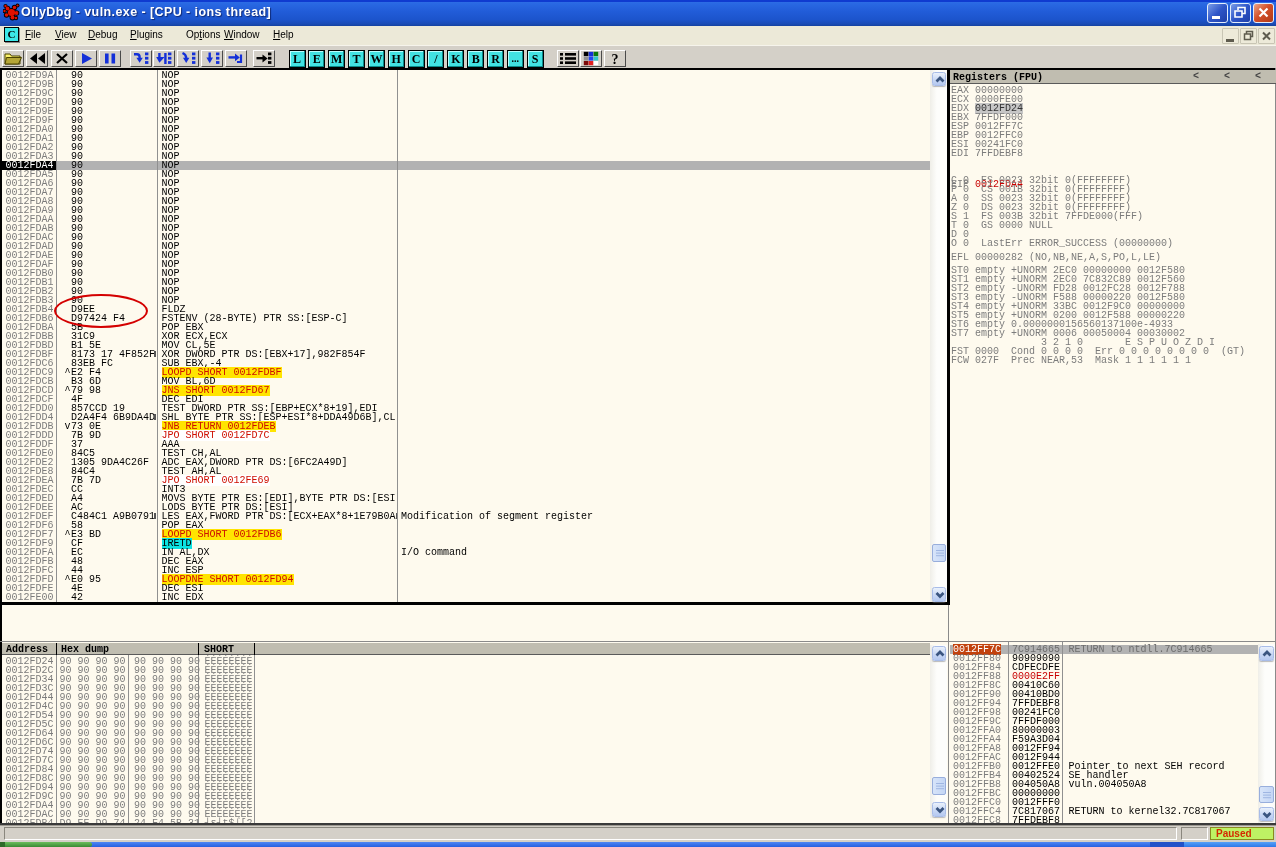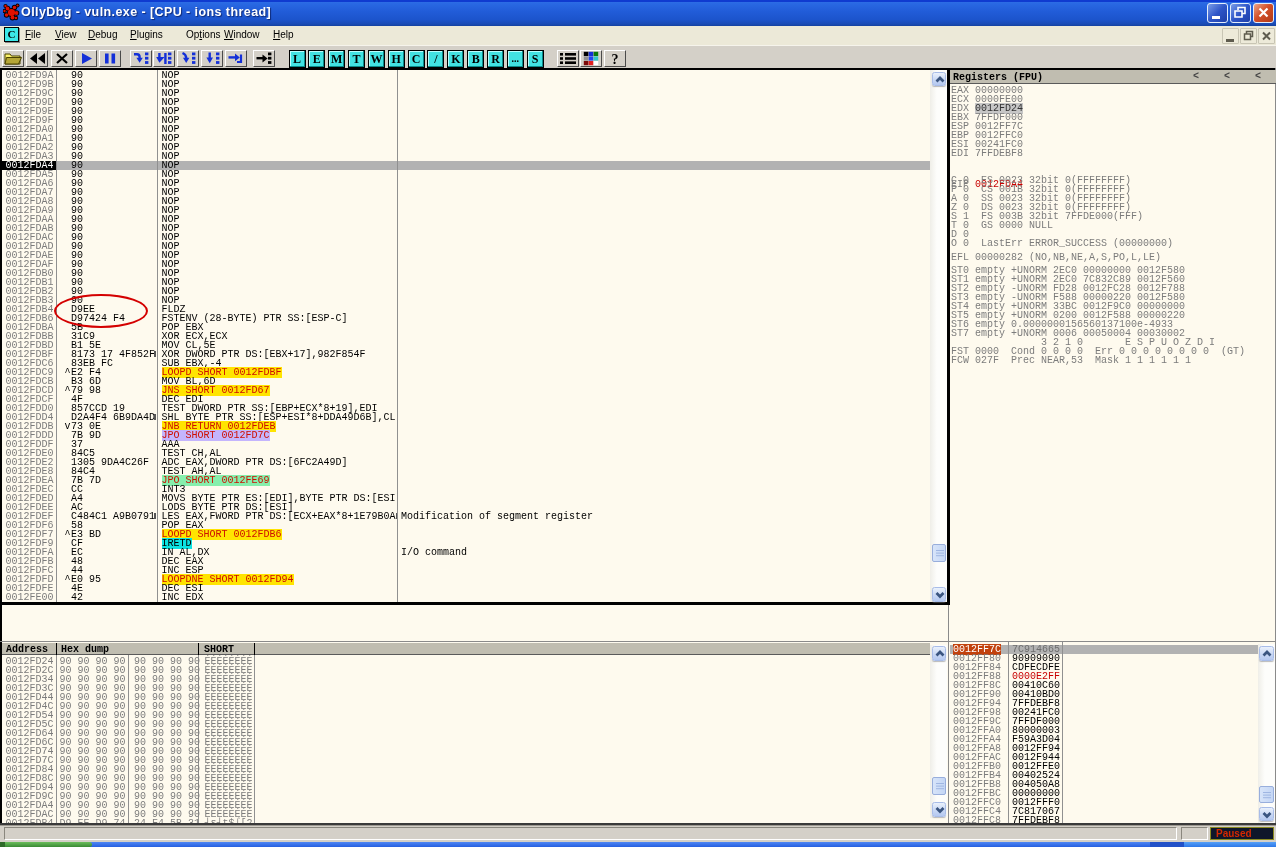--- a/index.html
+++ b/index.html
@@ -410,26 +410,26 @@
 MOV CL,5E
 XOR DWORD PTR DS:[EBX+17],982F854F
 SUB EBX,-4
 <span style="background:#FFE400;color:#CE0E00">LOOPD SHORT 0012FDBF</span>
 MOV BL,6D
 <span style="background:#FFE400;color:#CE0E00">JNS SHORT 0012FD67</span>
 DEC EDI
 TEST DWORD PTR SS:[EBP+ECX*8+19],EDI
 SHL BYTE PTR SS:[ESP+ESI*8+DDA49D6B],CL
 <span style="background:#FFE400;color:#CE0E00">JNB RETURN 0012FDEB</span>
-<span style="background:#c4b5fd;color:#CE0E00">JPO SHORT 0012FD7C</span>
+<span style="background:#ffffff;color:#CE0E00">JPO SHORT 0012FD7C</span>
 AAA
 TEST CH,AL
 ADC EAX,DWORD PTR DS:[6FC2A49D]
 TEST AH,AL
-<span style="background:#86efac;color:#CE0E00">JPO SHORT 0012FE69</span>
+<span style="background:#ffffff;color:#CE0E00">JPO SHORT 0012FE69</span>
 INT3
 MOVS BYTE PTR ES:[EDI],BYTE PTR DS:[ESI
 LODS BYTE PTR DS:[ESI]
 LES EAX,FWORD PTR DS:[ECX+EAX*8+1E79B0A
 POP EAX
 <span style="background:#FFE400;color:#CE0E00">LOOPD SHORT 0012FDB6</span>
 <span style="background:#0CE2E2;color:#000">IRETD</span>
 IN AL,DX
 DEC EAX
 INC ESP
@@ -689,36 +689,56 @@
 F59A3D04
 0012FF94
 0012F944
 0012FFE0
 00402524
 004050A8
 00000000
 0012FFF0
 7C817067
 7FFDEBF8</pre>
+    <pre class="bk" style="left:119px;top:2.5px"><span style="color:#6E6E6E">RETURN to ntdll.7C914665</span>
+
+
+
+
+
+
+
+
+
+
+
+
+Pointer to next SEH record
+SE handler
+vuln.004050A8
+
+
+RETURN to kernel32.7C817067
+</pre>
   </div>
 <div class="sb-track" style="left:1258px;top:644px;height:179px"></div>
 <div class="sb-btn" style="left:1259px;top:646px">
     <svg width="14" height="14" style="position:absolute;left:0;top:0">
       <path d="M3.5 8.5 L7 5 L10.5 8.5" stroke="#3A5580" stroke-width="2.7" fill="none"></path>
     </svg>
   </div>
 <div class="sb-btn" style="left:1259px;top:806.5px">
     <svg width="14" height="14" style="position:absolute;left:0;top:0">
       <path d="M3.5 5 L7 8.5 L10.5 5" stroke="#3A5580" stroke-width="2.7" fill="none"></path>
     </svg>
   </div>
 <div class="sb-thumb" style="left:1259px;top:786px;height:17px;width:14.5px">
     <div class="grip"></div>
   </div>
 <div class="abs" style="left:0;top:823px;width:1276px;height:2.5px;background:#3A3A3A"></div>
 <div class="status"></div>
 <div class="spanel" style="left:4px;width:1173px"></div>
 <div class="spanel" style="left:1181px;width:27px"></div>
-<div class="abs" style="left:1210px;top:827px;width:64px;height:13px;background:#0f172a;border:1px solid #8A8A20;color:#D42800;font:bold 10px/11.5px 'Liberation Sans',sans-serif;padding-left:5px">Paused</div>
+<div class="abs" style="left:1210px;top:827px;width:64px;height:13px;background:#bef264;border:1px solid #8A8A20;color:#D42800;font:bold 10px/11.5px 'Liberation Sans',sans-serif;padding-left:5px">Paused</div>
 <div class="abs" style="left:0;top:842px;width:1276px;height:5px;background:linear-gradient(180deg,#4E86F4,#2760E0)"></div>
 <div class="abs" style="left:1150px;top:842px;width:34px;height:5px;background:#2251C8"></div>
 <div class="abs" style="left:1184px;top:842px;width:92px;height:5px;background:linear-gradient(180deg,#55A0F8,#2E78E8)"></div>
 <div class="abs" style="left:0;top:842px;width:92px;height:5px;background:linear-gradient(180deg,#6CBE5C,#3A8A34);border-radius:0 3px 3px 0"></div>
 <div class="abs" style="left:0;top:842px;width:5px;height:5px;background:#2E6A28"></div>
 </body></html>

